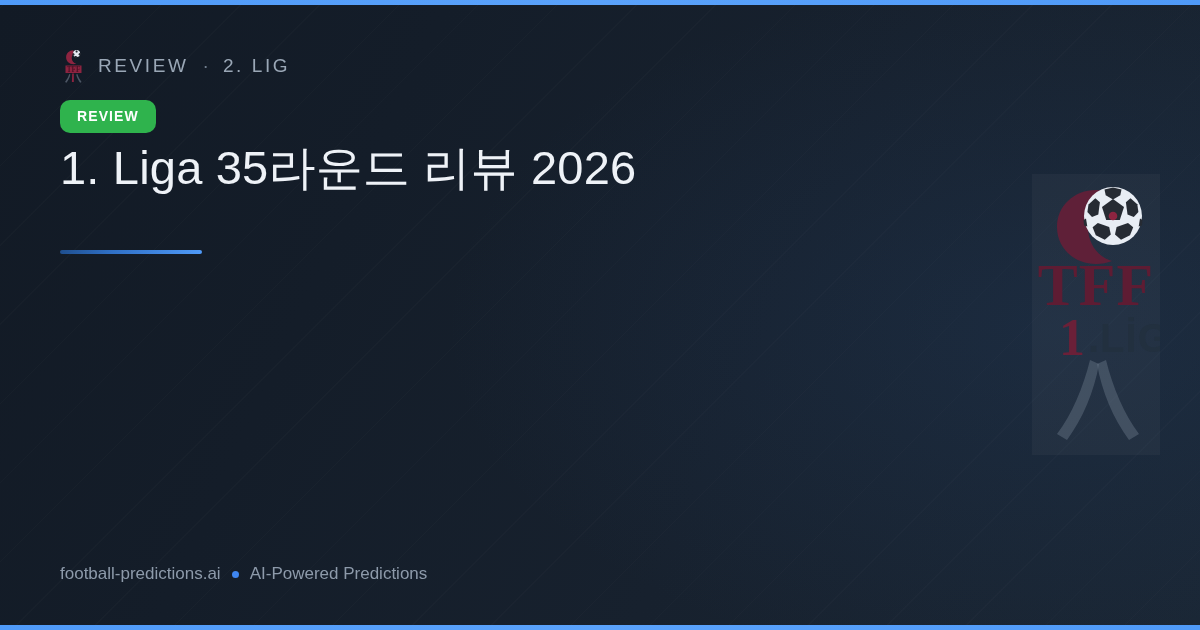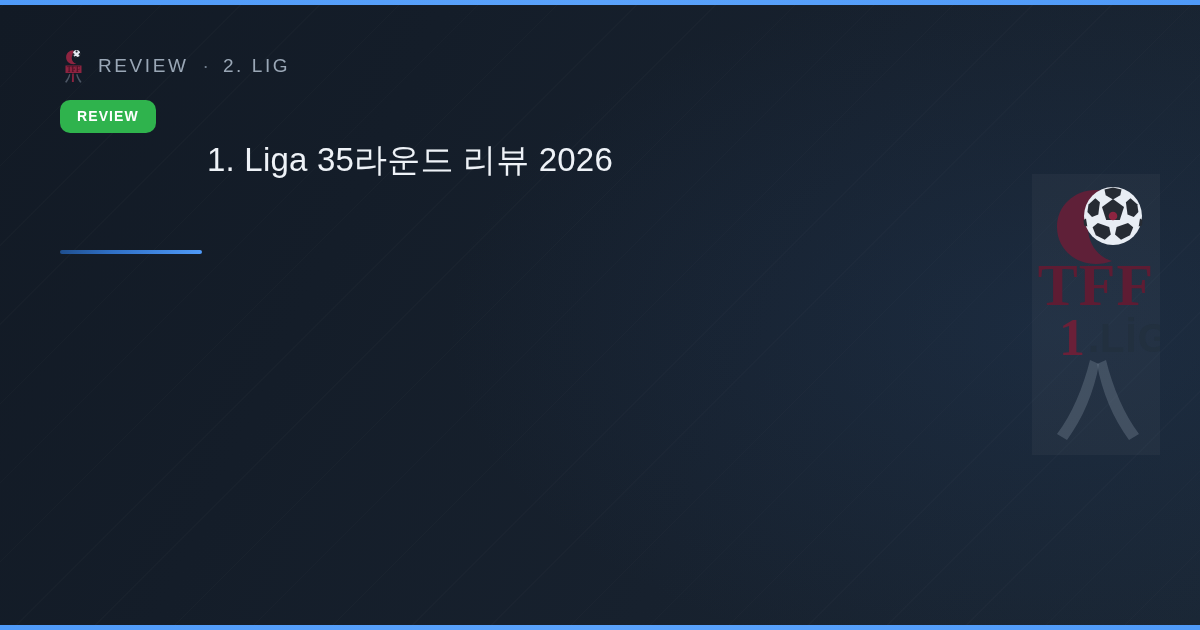--- a/index.html
+++ b/index.html
@@ -61,24 +61,23 @@
     background:#2fb34d;
     color:#ffffff;
     font-size:14px; font-weight:bold; letter-spacing:1.1px;
     padding:9px 17px 10px 17px;
     border-radius:10px;
     line-height:1;
   }
 
   #title {
     position:absolute; top:140px; left:0; width:700px;
-    font-size:33px; font-weight:300; color:#eef2f7;
+    font-size:47px; font-weight:300; color:#eef2f7;
     letter-spacing:0.2px; line-height:1.2;
     white-space:nowrap;
-    text-align:center;
   }
 
   #accent {
     position:absolute; top:250px; left:0;
     width:142px; height:4px; border-radius:2px;
     background:linear-gradient(90deg,#1f4f8f 0%,#2f6fc4 35%,#4f9af8 100%);
   }
 
   #footer { position:absolute; bottom:46px; left:0; display:flex; align-items:center; gap:11px; }
   .footer-site { font-size:17px; color:#8d9aaa; }
@@ -125,20 +124,25 @@
       <span class="eyebrow-sep">·</span>
       <span class="eyebrow-text">2. LIG</span>
     </div>
 
     <div id="badge">REVIEW</div>
 
     <h1 id="title">1. Liga 35라운드 리뷰 2026</h1>
 
     <div id="accent"></div>
 
+    <div id="footer">
+      <span class="footer-site">football-predictions.ai</span>
+      <span id="footer-dot"></span>
+      <span class="footer-tag">AI-Powered Predictions</span>
+    </div>
 
   </div>
 
   <div id="logo-panel">
     <svg viewBox="0 0 128 281">
 
       <path d="M64 16c-22 0-39 16-39 37 0 21 17 37 39 37 6 0 11-1 16-3-14-4-24-17-24-34 0-17 10-30 24-34-5-2-10-3-16-3z" fill="#5f2038"></path>
 
       <circle cx="81" cy="42" r="29" fill="#e8edf4"></circle>
       <g fill="#262b33">

